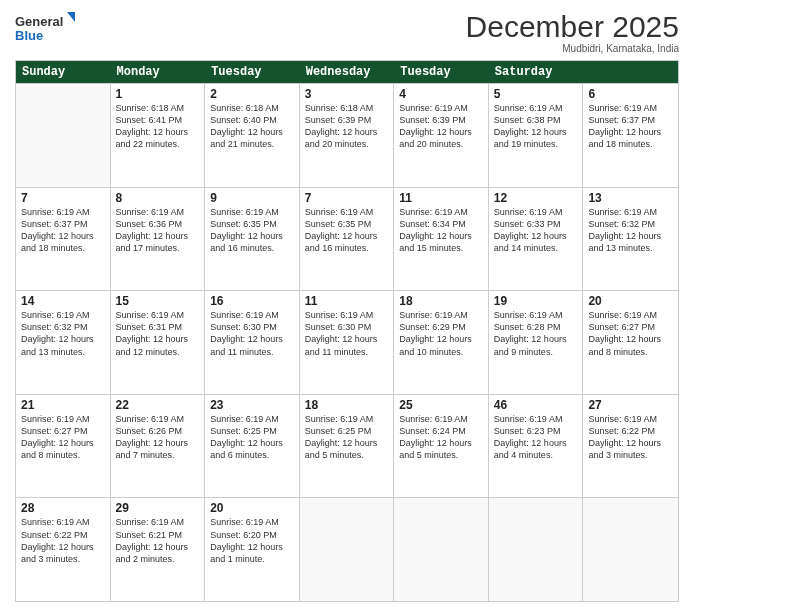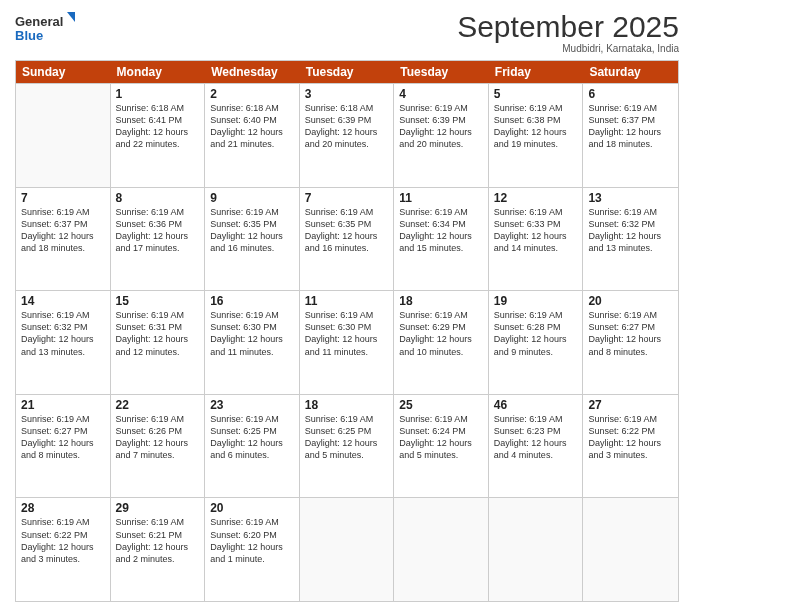--- a/index.html
+++ b/index.html
@@ -43,21 +43,22 @@
     }
     .calendar {
       flex: 1;
       border: 1px solid #ccc;
       display: flex;
       flex-direction: column;
     }
     .cal-header-row {
       display: grid;
       grid-template-columns: repeat(7, 1fr);
-      background: #c2410c;
+      background: #14532d;
+      font-family: Liberation Mono, monospace;
     }
     .cal-header-cell {
       color: #fff;
       font-size: 12px;
       font-weight: bold;
       padding: 4px 6px;
       text-align: left;
     }
     .cal-body {
       flex: 1;
@@ -104,33 +105,32 @@
 <div class="page">
   <div class="header">
     <div class="logo">
   <svg width="60" height="38" viewBox="0 0 60 38">
     <text x="0" y="16" font-size="13" font-weight="bold" fill="#333" font-family="Arial">General</text>
     <text x="0" y="30" font-size="13" font-weight="bold" fill="#1a6abf" font-family="Arial">Blue</text>
     <polygon points="52,2 60,2 60,12" fill="#1a6abf"></polygon>
   </svg>
 </div>
     <div class="title-block">
-      <div class="month-year">September 2025</div>
+      <div class="month-year">December 2025</div>
       <div class="location">Mudbidri, Karnataka, India</div>
     </div>
   </div>
 
   <div class="calendar">
     <div class="cal-header-row">
     <div class="cal-header-cell">Sunday</div>
         <div class="cal-header-cell">Monday</div>
+        <div class="cal-header-cell">Tuesday</div>
         <div class="cal-header-cell">Wednesday</div>
         <div class="cal-header-cell">Tuesday</div>
-        <div class="cal-header-cell">Tuesday</div>
-        <div class="cal-header-cell">Friday</div>
         <div class="cal-header-cell">Saturday</div>
       </div>
     <div class="cal-body">
     <div class="cal-row">
           <div class="cal-cell empty"></div>
           <div class="cal-cell">
             <span class="day-number">1</span>
             <div class="cell-text" style="white-space: pre-line;">Sunrise: 6:18 AM
 Sunset: 6:41 PM
 Daylight: 12 hours and 22 minutes.</div>

